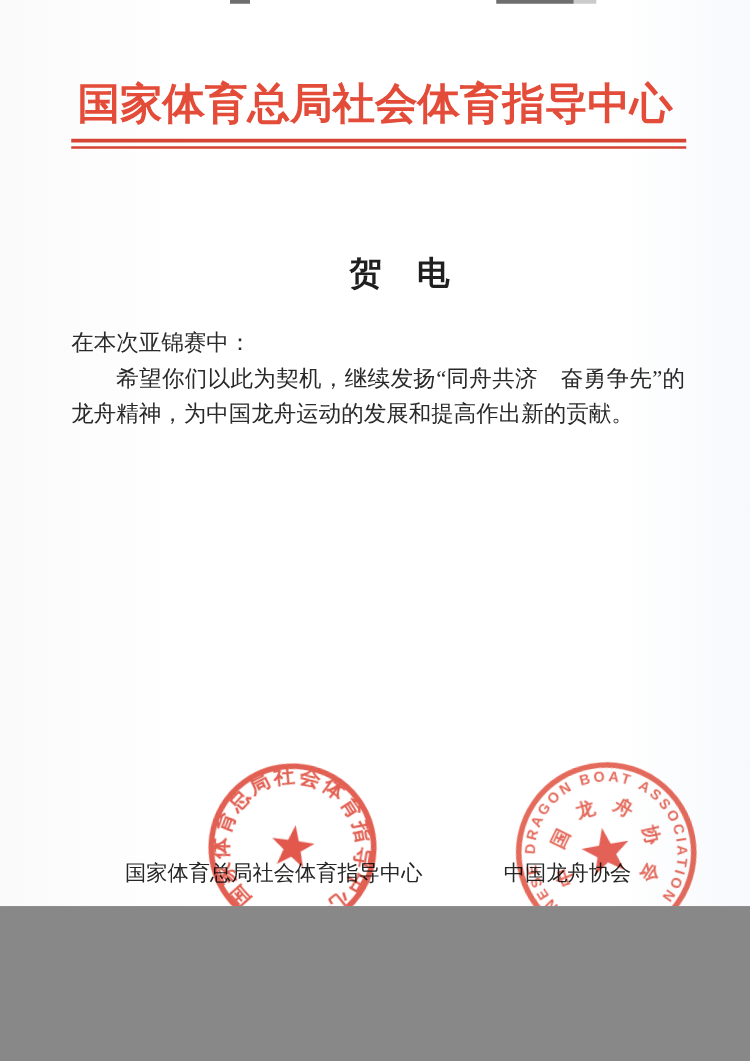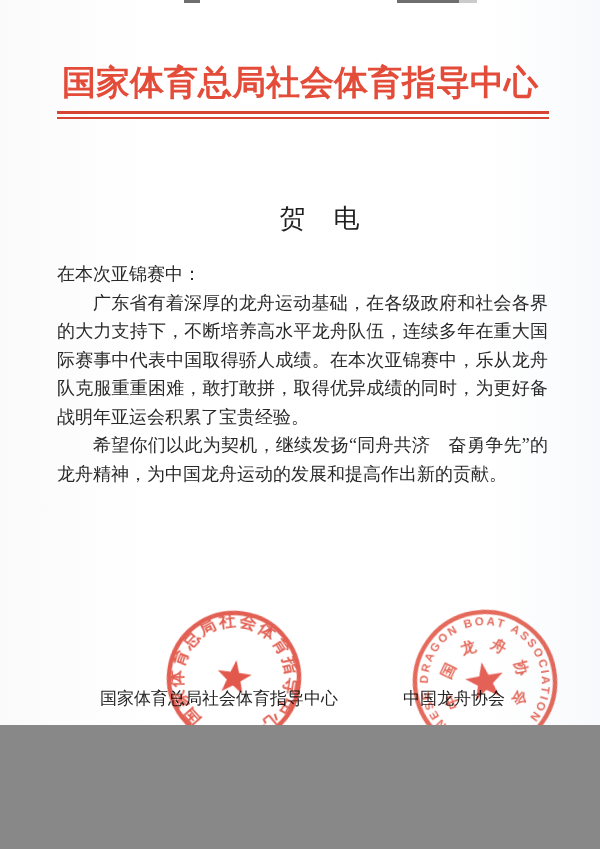--- a/index.html
+++ b/index.html
@@ -25,21 +25,21 @@
     color:#e44c3a;
     white-space:nowrap;
   }
   .header-rule{
     position:absolute;left:57px;top:111px;width:492px;height:3px;
     border-top:3px solid #d64433;border-bottom:2px solid #d64433;
   }
 
   .doc-title{
     position:absolute;left:40px;top:201px;width:560px;
-    text-align:center;font-size:26px;font-weight:400;color:#1f1f1f;
+    text-align:center;font-size:26px;font-weight:700;color:#1f1f1f;
     letter-spacing:1px;white-space:nowrap;
   }
 
   .body-text{
     position:absolute;left:57px;top:260px;width:491px;
     font-size:18px;line-height:28.5px;
     text-align:justify;
     color:#292929;
   }
   .body-text p{margin:0;}
@@ -70,21 +70,20 @@
   <div class="scan-artifact artifact-b"></div>
   <div class="scan-artifact artifact-c"></div>
 
   <div class="header-title">国家体育总局社会体育指导中心</div>
   <div class="header-rule"></div>
 
   <div class="doc-title">贺　电</div>
 
   <div class="body-text">
     <p>在本次亚锦赛中：</p>
-    <p class="indent">广东省有着深厚的龙舟运动基础，在各级政府和社会各界的大力支持下，不断培养高水平龙舟队伍，连续多年在重大国际赛事中代表中国取得骄人成绩。在本次亚锦赛中，乐从龙舟队克服重重困难，敢打敢拼，取得优异成绩的同时，为更好备战明年亚运会积累了宝贵经验。</p>
     <p class="indent">希望你们以此为契机，继续发扬“同舟共济　奋勇争先”的龙舟精神，为中国龙舟运动的发展和提高作出新的贡献。</p>
   </div>
 
   <div class="sig sig-left">国家体育总局社会体育指导中心</div>
   <div class="sig sig-right">中国龙舟协会</div>
 
   <div class="cc-line">抄送：顺德区人民政府</div>
   <div class="footer-rule"></div>
 
   <div class="seal seal-left">

